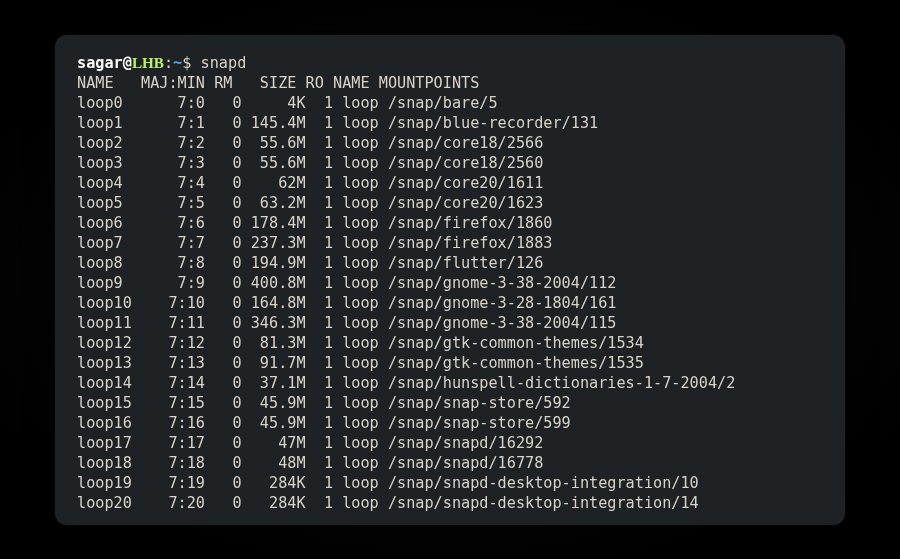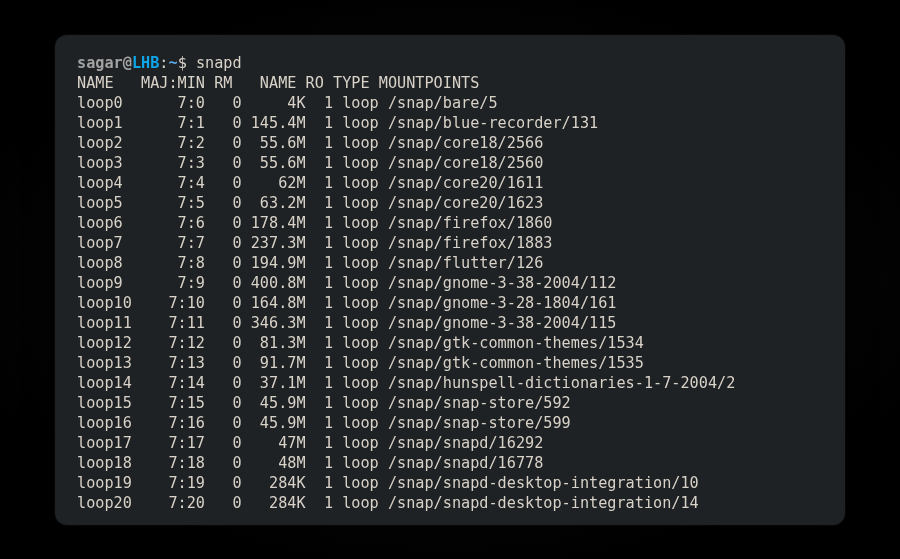--- a/index.html
+++ b/index.html
@@ -26,35 +26,35 @@
     box-shadow: 0 0 30px rgba(0,0,0,0.9), 0 0 0 1px rgba(255,255,255,0.04);
     padding: 18px 14px 14px 22px;
     box-sizing: border-box;
     font-family: "DejaVu Sans Mono", "Liberation Mono", Menlo, Consolas, monospace;
     font-size: 15.2px;
     line-height: 20px;
     color: #d9d2c8;
     white-space: pre;
     overflow: hidden;
   }
-  .prompt-user   { color: #a3a3a3; font-weight: bold; }
-  .prompt-host   { color: #0ea5e9; font-weight: bold; }
+  .prompt-user   { color: #ffffff; font-weight: bold; }
+  .prompt-host   { color: #bef264; font-weight: bold; font-family: Liberation Serif, serif; }
   .prompt-colon  { color: #d9d2c8; }
   .prompt-path   { color: #5aa5e0; font-weight: bold; }
   .prompt-dollar { color: #d9d2c8; }
   .cmd           { color: #d9d2c8; }
   .hdr           { color: #d9d2c8; }
 </style>
 </head>
 <body>
 
 <div class="outer-glow"></div>
 
 <div class="terminal"><span class="prompt-user">sagar</span><span class="prompt-user">@</span><span class="prompt-host">LHB</span><span class="prompt-colon">:</span><span class="prompt-path">~</span><span class="prompt-dollar">$ </span><span class="cmd">snapd</span>
-<span class="hdr" id="header-line">NAME   MAJ:MIN RM   NAME RO TYPE MOUNTPOINTS</span>
+<span class="hdr" id="header-line">NAME   MAJ:MIN RM   SIZE RO NAME MOUNTPOINTS</span>
 <span id="rows-container">loop0      7:0   0     4K  1 loop /snap/bare/5
 loop1      7:1   0 145.4M  1 loop /snap/blue-recorder/131
 loop2      7:2   0  55.6M  1 loop /snap/core18/2566
 loop3      7:3   0  55.6M  1 loop /snap/core18/2560
 loop4      7:4   0    62M  1 loop /snap/core20/1611
 loop5      7:5   0  63.2M  1 loop /snap/core20/1623
 loop6      7:6   0 178.4M  1 loop /snap/firefox/1860
 loop7      7:7   0 237.3M  1 loop /snap/firefox/1883
 loop8      7:8   0 194.9M  1 loop /snap/flutter/126
 loop9      7:9   0 400.8M  1 loop /snap/gnome-3-38-2004/112

